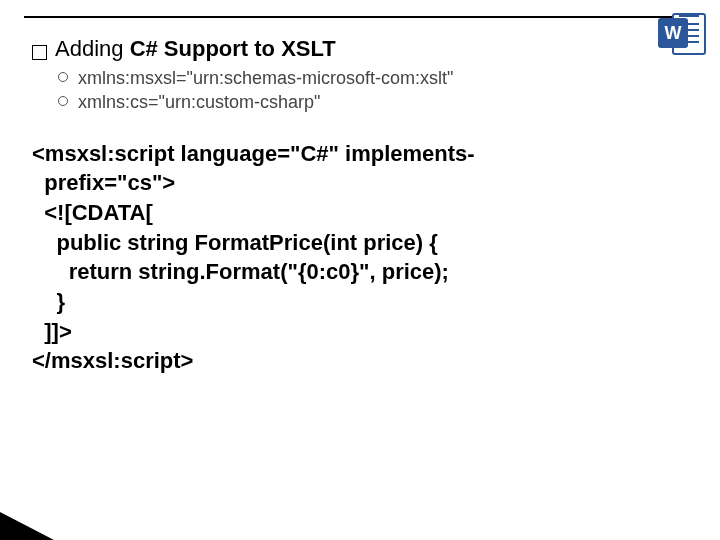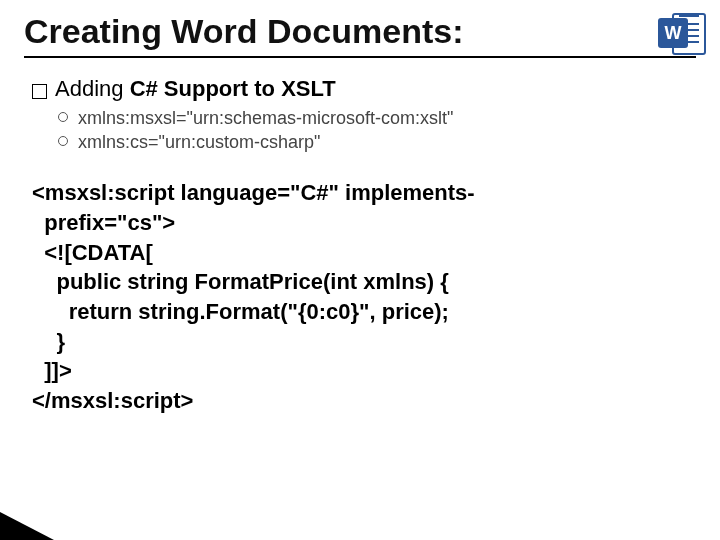--- a/index.html
+++ b/index.html
@@ -150,21 +150,20 @@
 <div class="slide">
 
   <div class="word-icon">
     <div class="word-tile"></div>
     <div class="word-square">
       <span>W</span>
     </div>
   </div>
 
   <div class="title-block">
-    <div class="title">Creating Word Documents:</div>
     <hr class="rule">
   </div>
 
   <div class="body">
     <div class="l1">
       <span class="box"></span>
       <span class="txt"><span>Adding</span><b> C# Support to XSLT</b></span>
     </div>
     <div class="l2-wrap">
       <div class="l2">
@@ -173,21 +172,21 @@
       </div>
       <div class="l2">
         <span class="ring"></span>
         <span>xmlns:cs="urn:custom-csharp"</span>
       </div>
     </div>
 
     <div class="codeblock"><span>&lt;msxsl:script language="C#" implements-</span>
 <span>  prefix="cs"&gt;</span>
 <span>  &lt;![CDATA[</span>
-<span>    public string FormatPrice(int xmlns) {</span>
+<span>    public string FormatPrice(int price) {</span>
 <span>      return string.Format("{0:c0}", price);</span>
 <span>    }</span>
 <span>  ]]&gt;</span>
 <span>&lt;/msxsl:script&gt;</span></div>
   </div>
 
   <div class="tri"></div>
 </div>
 
 </body></html>

